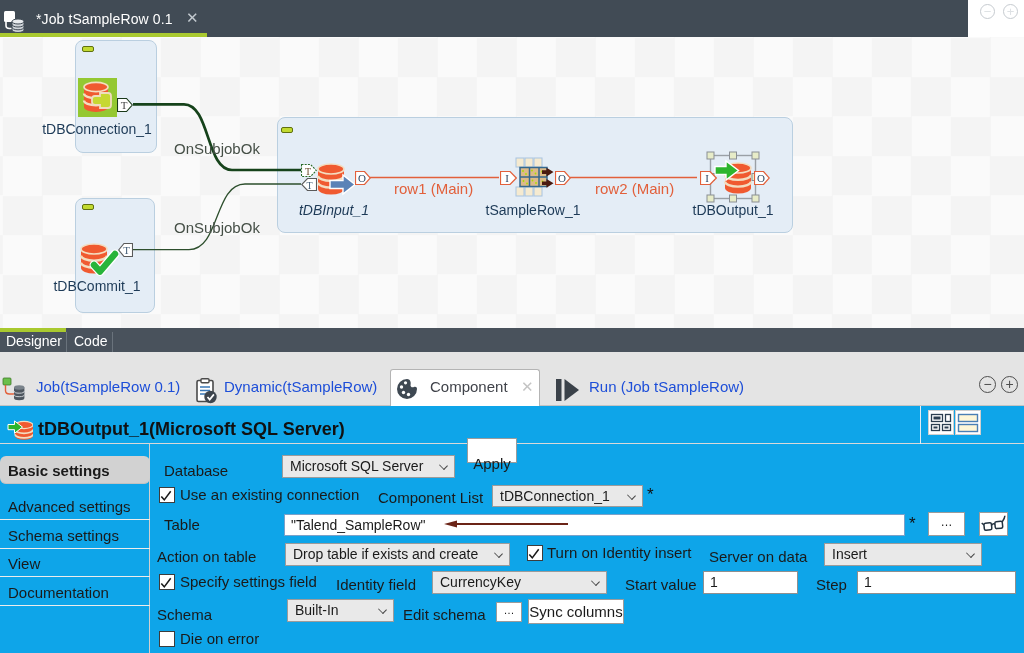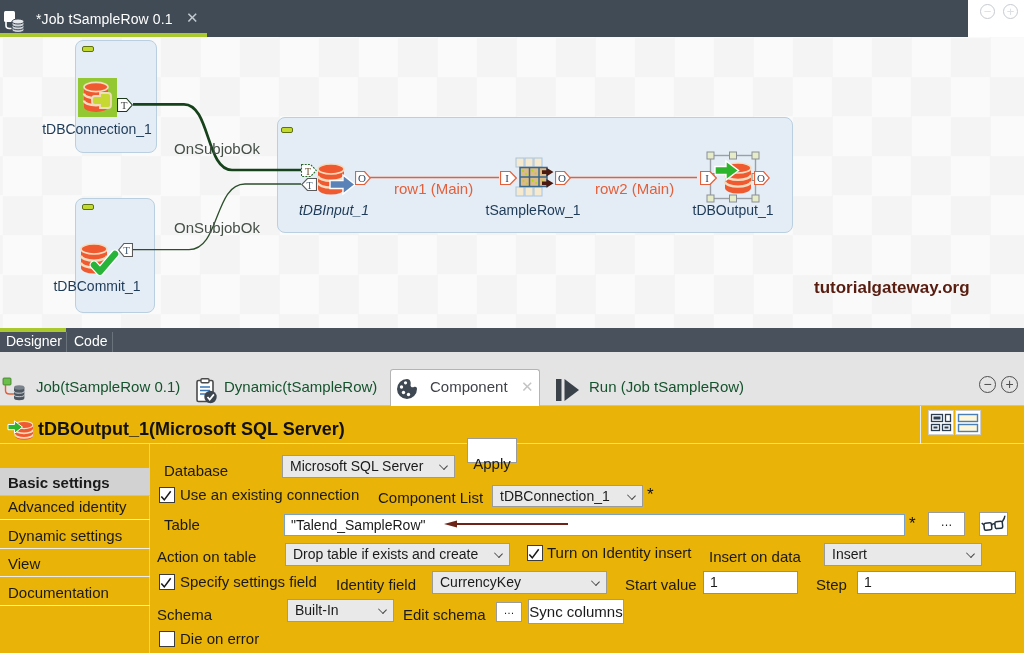--- a/index.html
+++ b/index.html
@@ -27,25 +27,25 @@
   #tgw { position:absolute; left:814px; top:241px; width:150px; text-align:center; font-size:17px; font-weight:bold; color:#581d10; }
 
   
   #desbar { position:absolute; left:0; top:328px; width:1024px; height:24px; background:#49525c; }
   #desbar .green { position:absolute; left:0; top:0; width:66px; height:4px; background:#a9c92f; }
   #desbar .sep { position:absolute; top:4px; width:1px; height:20px; background:#6a737c; }
   #desbar .lbl { position:absolute; top:5px; color:#fff; font-size:14px; }
 
   
   #tabrow { position:absolute; left:0; top:352px; width:1024px; height:54px; background:#e4e4e4; border-bottom:1px solid #c3c3c3; }
-  .btab-label { position:absolute; font-size:15px; color:#14532d; }
+  .btab-label { position:absolute; font-size:15px; color:#1d4ed8; }
   #comp-tab { position:absolute; left:390px; top:17px; width:150px; height:37px; background:#fff; border:1px solid #b4b4b4; border-bottom:none; border-radius:3px 3px 0 0; }
 
   
-  #panel { position:absolute; left:0; top:406px; width:1024px; height:247px; background:#eab308; }
+  #panel { position:absolute; left:0; top:406px; width:1024px; height:247px; background:#0ea5e9; }
   #panel-header { position:absolute; left:0; top:0; width:1024px; height:38px; border-bottom:1px solid #d9d9d9; }
   #panel-header .title { position:absolute; left:38px; top:13px; font-size:18px; font-weight:bold; color:#111; }
   .laybtn { position:absolute; top:4px; width:26px; height:25px; background:#fff; border:1px solid #cfcfcf; }
 
   
   #sidebar { position:absolute; left:0; top:38px; width:150px; height:209px; border-right:1px solid #cfcfcf; }
   .side-item { position:absolute; left:0; width:150px; height:28px; font-size:15px; color:#1a1a1a; padding:6px 0 0 8px; border-bottom:1px solid #ececec; }
   .side-sel { background:#d2d2d2; font-weight:bold; border-bottom:1px solid #c2c2c2; }
 
   
@@ -206,21 +206,20 @@
 
     <div class="complabel" style="left:37px; top:84px; width:120px;">tDBConnection_1</div>
     <div class="complabel" style="left:47px; top:241px; width:100px;">tDBCommit_1</div>
     <div class="complabel" style="left:284px; top:165px; width:100px;font-style:italic;">tDBInput_1</div>
     <div class="complabel" style="left:478px; top:165px; width:110px;">tSampleRow_1</div>
     <div class="complabel" style="left:683px; top:165px; width:100px;">tDBOutput_1</div>
     <div class="oslabel" style="left:174px; top:103px;">OnSubjobOk</div>
     <div class="oslabel" style="left:174px; top:182px;">OnSubjobOk</div>
     <div class="rowlabel" style="left:394px; top:143px;">row1 (Main)</div>
     <div class="rowlabel" style="left:595px; top:143px;">row2 (Main)</div>
-    <div id="tgw">tutorialgateway.org</div>
   </div>
 
   <div id="desbar">
     <div class="green"></div>
     <div class="lbl" style="left:6px;">Designer</div>
     <div class="lbl" style="left:74px;">Code</div>
     <div class="sep" style="left:66px;"></div>
     <div class="sep" style="left:112px;"></div>
   </div>
 
@@ -283,23 +282,23 @@
         </svg>
       </div>
       <div class="laybtn" style="left:955px;">
         <svg width="24" height="23" viewBox="0 0 24 23">
           <rect x="2.5" y="3.5" width="19" height="7" fill="#fdf6d8" stroke="#4a7fb5" stroke-width="1.4"></rect>
           <rect x="2.5" y="13.5" width="19" height="7" fill="#fdf6d8" stroke="#4a7fb5" stroke-width="1.4"></rect>
         </svg>
       </div>
     </div>
     <div id="sidebar">
-      <div class="side-item side-sel" style="top:24px;">Basic settings</div>
-      <div class="side-item" style="top:48px;">Advanced identity</div>
-      <div class="side-item" style="top:77px;">Dynamic settings</div>
+      <div class="side-item side-sel" style="top:12px;border-radius:6px;">Basic settings</div>
+      <div class="side-item" style="top:48px;">Advanced settings</div>
+      <div class="side-item" style="top:77px;">Schema settings</div>
       <div class="side-item" style="top:105px;">View</div>
       <div class="side-item" style="top:134px;">Documentation</div>
     </div>
 
     <div class="flabel" style="left:164px; top:56px;">Database</div>
     <div class="dropdown" style="left:282px; top:49px; width:173px; height:23px;">Microsoft SQL Server<span class="chev"></span></div>
     <div class="btn" style="left:467px; top:32px; width:50px; height:25px; padding-top:16px;">Apply</div>
 
     <div class="cbox" style="left:159px; top:81px;"><svg width="12" height="12" viewBox="0 0 14 14">
           <path d="M1.5,7.5 l3.5,4 L12.5,1.5" fill="none" stroke="#1a1a1a" stroke-width="1.8"></path>
@@ -326,21 +325,21 @@
         </g>
       </svg>
     </div>
 
     <div class="flabel" style="left:157px; top:142px;">Action on table</div>
     <div class="dropdown" style="left:285px; top:137px; width:225px; height:23px;">Drop table if exists and create<span class="chev"></span></div>
     <div class="cbox" style="left:527px; top:139px;"><svg width="12" height="12" viewBox="0 0 14 14">
           <path d="M1.5,7.5 l3.5,4 L12.5,1.5" fill="none" stroke="#1a1a1a" stroke-width="1.8"></path>
         </svg></div>
     <div class="flabel" style="left:547px; top:138px;">Turn on Identity insert</div>
-    <div class="flabel" style="left:709px; top:142px;">Insert on data</div>
+    <div class="flabel" style="left:709px; top:142px;">Server on data</div>
     <div class="dropdown" style="left:824px; top:137px; width:158px; height:23px;">Insert<span class="chev"></span></div>
 
     <div class="cbox" style="left:159px; top:168px;"><svg width="12" height="12" viewBox="0 0 14 14">
           <path d="M1.5,7.5 l3.5,4 L12.5,1.5" fill="none" stroke="#1a1a1a" stroke-width="1.8"></path>
         </svg></div>
     <div class="flabel" style="left:180px; top:167px;">Specify settings field</div>
     <div class="flabel" style="left:336px; top:170px;">Identity field</div>
     <div class="dropdown" style="left:432px; top:165px; width:175px; height:23px;">CurrencyKey<span class="chev"></span></div>
     <div class="flabel" style="left:625px; top:170px;">Start value</div>
     <div class="tinput" style="left:703px; top:165px; width:95px; height:23px;">1</div>

